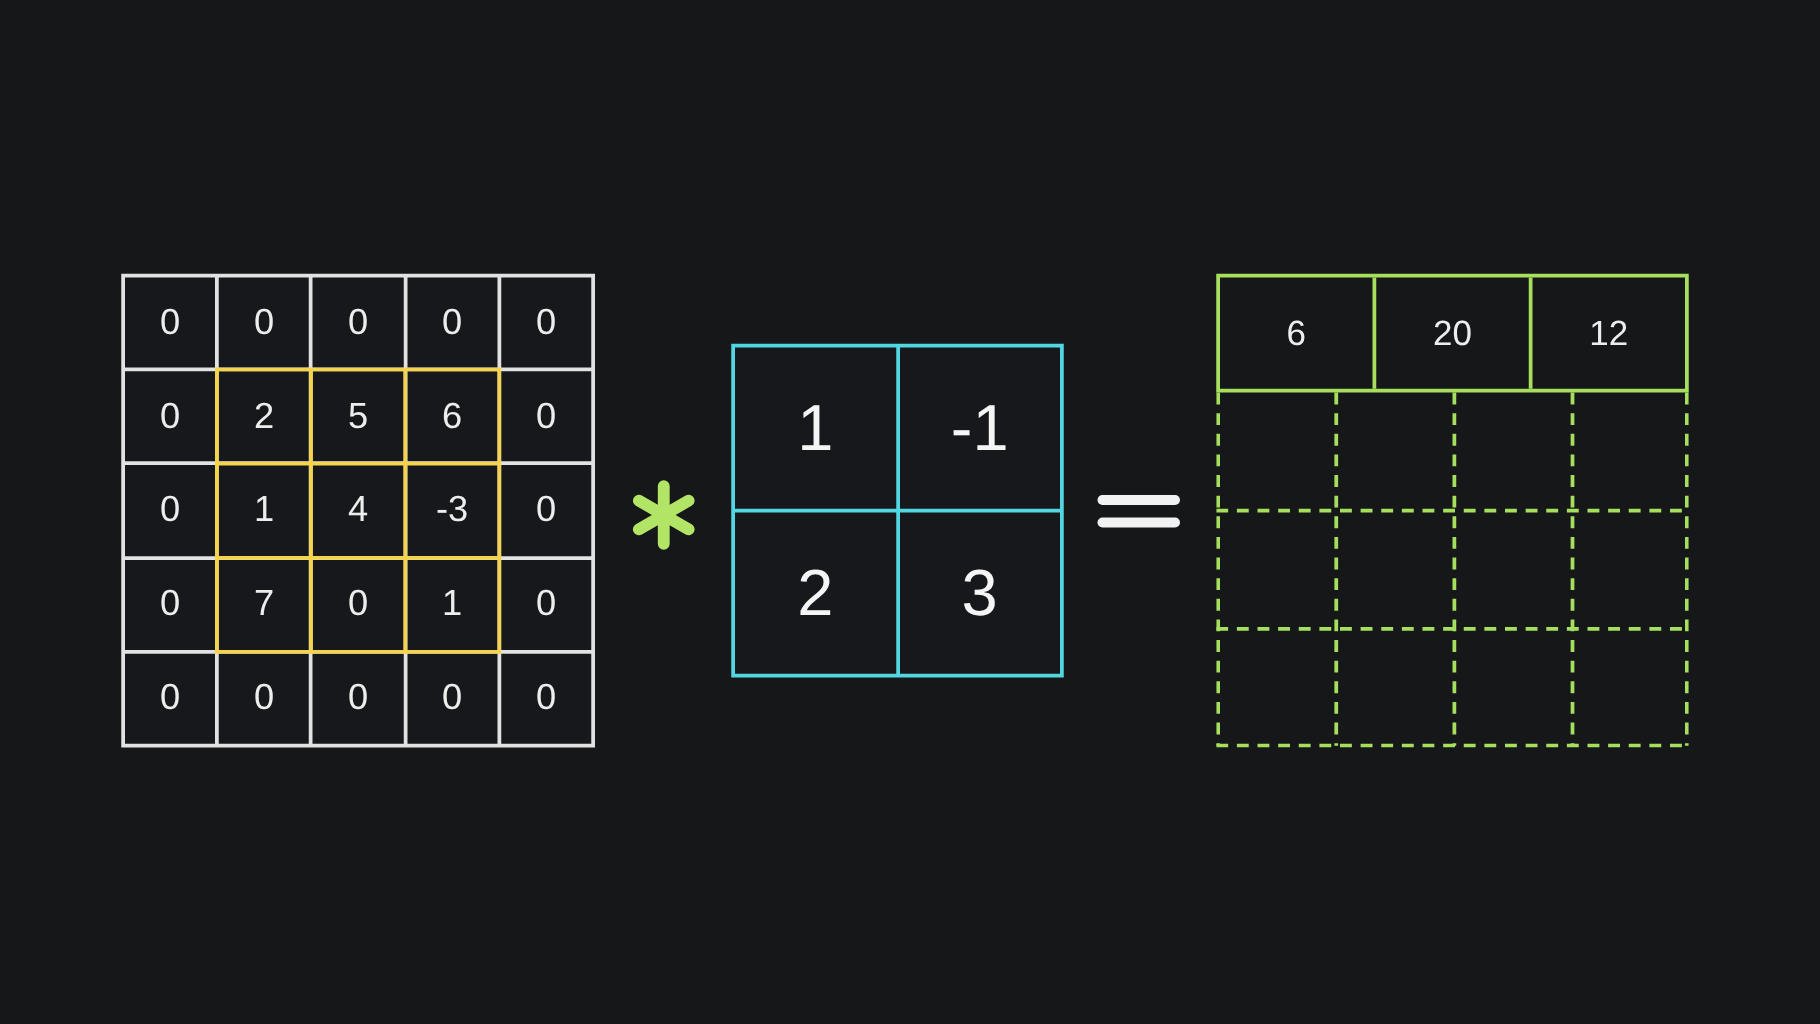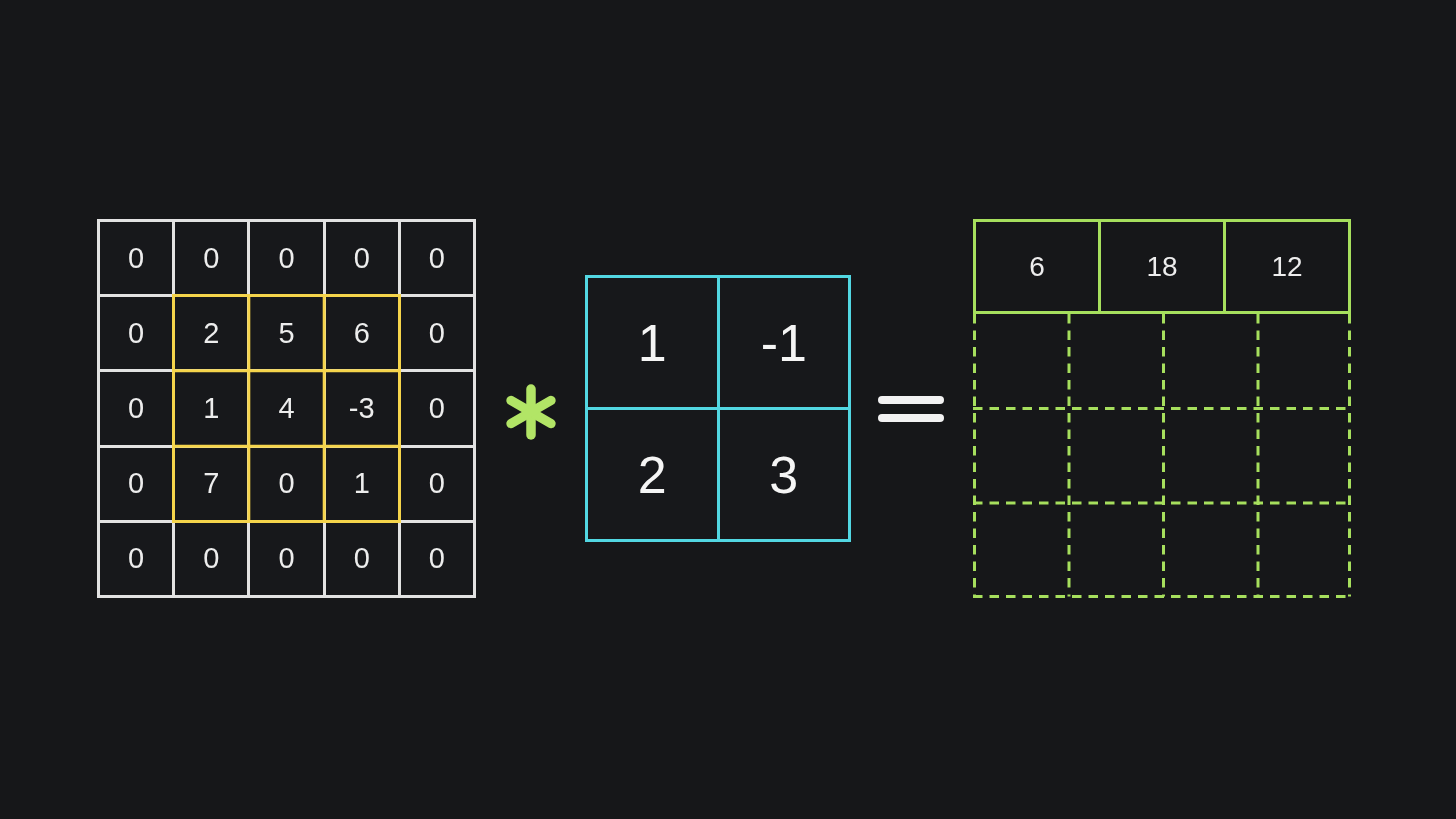--- a/index.html
+++ b/index.html
@@ -166,21 +166,21 @@
   </div>
 
   <div class="equals">
     <div class="bar"></div>
     <div class="bar"></div>
   </div>
 
   <div class="output-matrix">
     <div class="out-row">
       <div class="out-cell">6</div>
-      <div class="out-cell">18</div>
+      <div class="out-cell">20</div>
       <div class="out-cell">12</div>
     </div>
     <svg class="dashed-svg" width="378" height="379" viewBox="0 0 378 379">
       <g stroke="#a6df5d" stroke-width="3" stroke-dasharray="9.5 7" fill="none">
         <line x1="1.5" y1="95" x2="1.5" y2="377.5"></line>
         <line x1="96" y1="95" x2="96" y2="377.5"></line>
         <line x1="190.5" y1="95" x2="190.5" y2="377.5"></line>
         <line x1="285" y1="95" x2="285" y2="377.5"></line>
         <line x1="376.5" y1="95" x2="376.5" y2="377.5"></line>
         <line x1="0" y1="189.5" x2="378" y2="189.5"></line>

